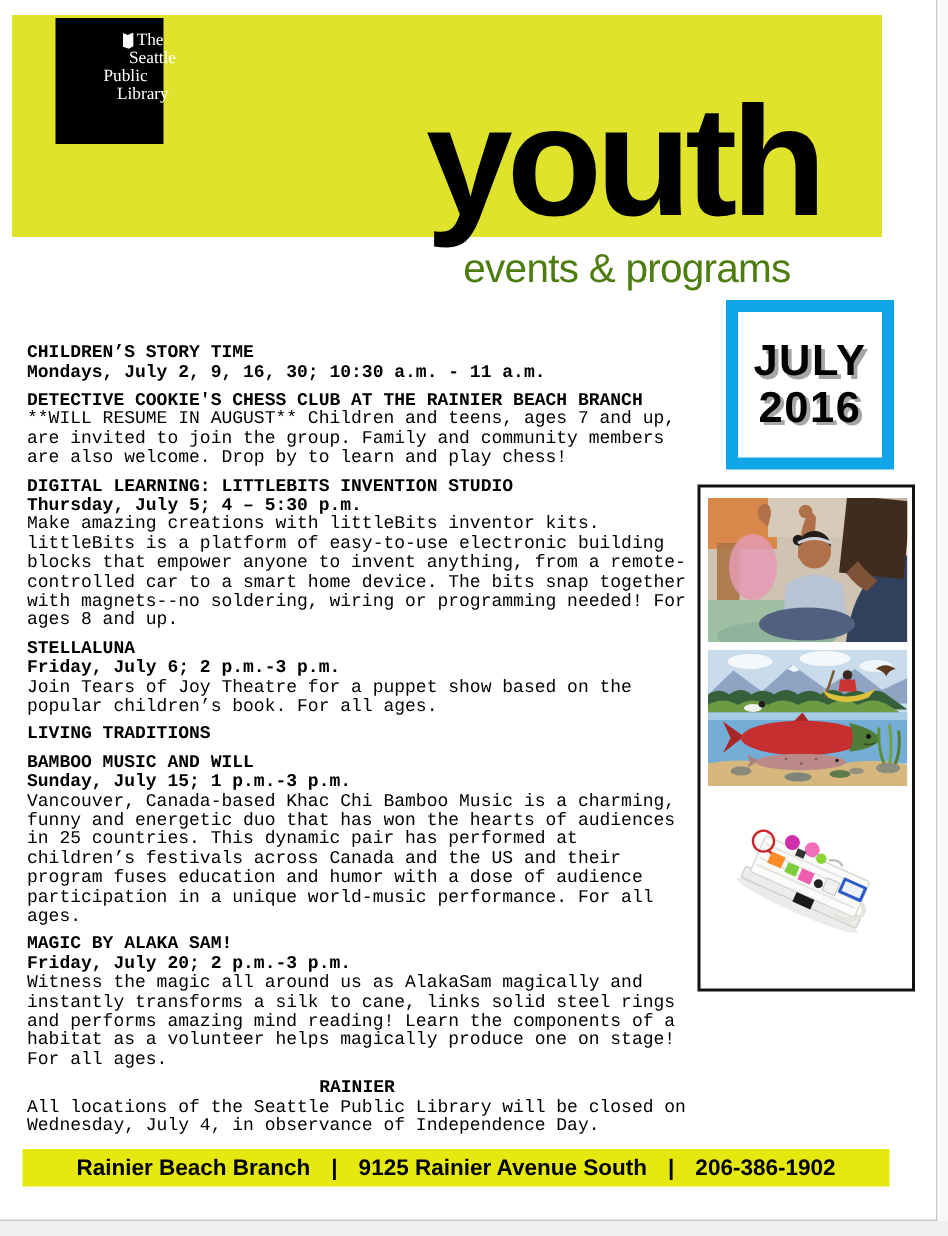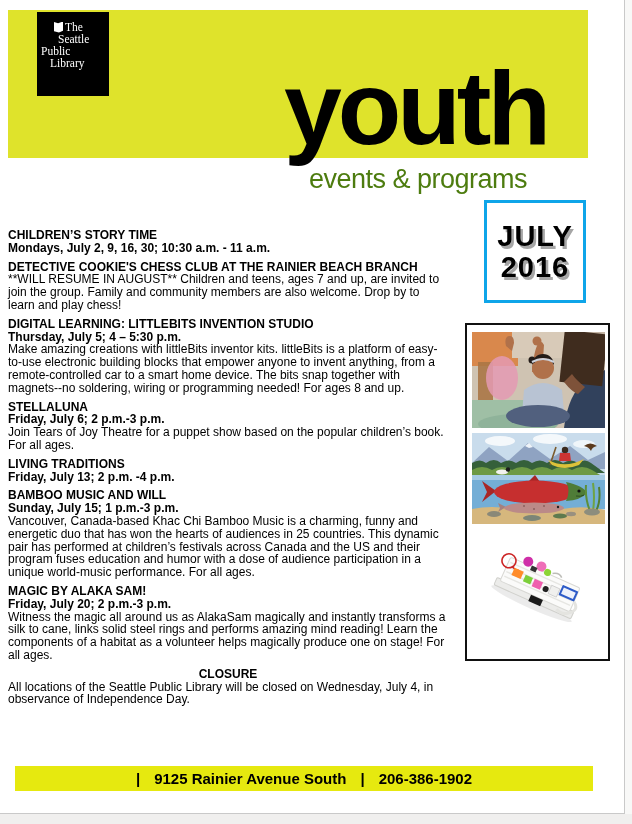--- a/index.html
+++ b/index.html
@@ -1,39 +1,39 @@
 <!DOCTYPE html>
 <html><head>
 <meta charset="utf-8">
 <style>
   html,body{margin:0;padding:0;background:#f0efee;}
   .canvas{position:relative;width:632px;height:824px;background:#ffffff;overflow:hidden;
           font-family:"Liberation Sans", sans-serif;color:#000;}
   
   .banner{position:absolute;left:8px;top:10px;width:580px;height:148px;background:#dfe32b;}
   .logo{position:absolute;left:37px;top:12px;width:72px;height:84px;background:#000;color:#fff;
-        font-family:"Liberation Serif", serif;font-size:11.5px;line-height:12px;padding-top:9px;box-sizing:border-box;}
+        font-family:"Liberation Serif", serif;font-size:11.5px;line-height:12px;padding-top:9px;box-sizing:border-box;padding-left:28px;}
   .logo-line{white-space:nowrap;}
   .l1{padding-left:17px;display:flex;align-items:center;gap:2px;}
   .l2{padding-left:21px;}
   .l3{padding-left:4px;}
   .l4{padding-left:13px;}
   .book-icon{display:inline-block;width:9px;height:11px;background:#fff;
              clip-path:polygon(0 4%,45% 16%,100% 0,100% 84%,55% 100%,0 88%);}
   .big-title{position:absolute;left:0;top:56px;width:547px;text-align:right;
              font-size:104px;font-weight:800;letter-spacing:-4px;line-height:1;}
   .subtitle{position:absolute;left:0;top:165px;width:527px;text-align:right;
             font-size:27px;font-weight:400;letter-spacing:-.5px;line-height:1.1;color:#4d7c0f;}
   
   .date-badge{position:absolute;left:484px;top:200px;width:96px;height:97px;background:#fff;
-              border:3px solid #0ea5e9;display:flex;flex-direction:column;align-items:center;justify-content:center;gap:2px;}
+              border:8px solid #0ea5e9;display:flex;flex-direction:column;align-items:center;justify-content:center;gap:2px;}
   .date-badge div{font-size:29px;font-weight:700;letter-spacing:1px;line-height:1;
                   text-shadow:2.5px 2.5px 0 #a6a6a6;}
   
-  .events{position:absolute;left:8px;top:229px;width:440px;font-size:12px;line-height:12.8px;}
+  .events{position:absolute;left:18px;top:229px;width:440px;font-size:12px;line-height:12.8px;font-family:Liberation Mono, monospace;}
   .event{margin-bottom:6px;}
   .ev-title{font-weight:700;}
   .ev-when{font-weight:700;}
   .ev-when:empty{display:none;}
   .closure-title{font-weight:700;text-align:center;}
   
   .photo-panel{position:absolute;left:465px;top:323px;width:145px;height:338px;background:#fff;
                border:2px solid #111;box-sizing:border-box;}
   .ph{position:absolute;overflow:hidden;}
   .ph svg{display:block;width:100%;height:100%;}
@@ -95,37 +95,36 @@
     </div>
 
     <div class="event">
       <div class="ev-title">STELLALUNA</div>
       <div class="ev-when">Friday, July 6; 2 p.m.-3 p.m.</div>
       <div class="ev-desc">Join Tears of Joy Theatre for a puppet show based on the popular children’s book. For all ages.</div>
     </div>
 
     <div class="event">
       <div class="ev-title">LIVING TRADITIONS</div>
-      <div class="ev-when">Friday, July 13; 2 p.m. -4 p.m.</div>
     </div>
 
     <div class="event">
       <div class="ev-title">BAMBOO MUSIC AND WILL</div>
       <div class="ev-when">Sunday, July 15; 1 p.m.-3 p.m.</div>
       <div class="ev-desc">Vancouver, Canada-based Khac Chi Bamboo Music is a charming, funny and energetic duo that has won the hearts of audiences in 25 countries. This dynamic pair has performed at children’s festivals across Canada and the US and their program fuses education and humor with a dose of audience participation in a unique world-music performance. For all ages.</div>
     </div>
 
     <div class="event">
       <div class="ev-title">MAGIC BY ALAKA SAM!</div>
       <div class="ev-when">Friday, July 20; 2 p.m.-3 p.m.</div>
       <div class="ev-desc">Witness the magic all around us as AlakaSam magically and instantly transforms a silk to cane, links solid steel rings and performs amazing mind reading! Learn the components of a habitat as a volunteer helps magically produce one on stage! For all ages.</div>
     </div>
 
     <div class="event">
-      <div class="closure-title">CLOSURE</div>
+      <div class="closure-title">RAINIER</div>
       <div class="ev-desc">All locations of the Seattle Public Library will be closed on Wednesday, July 4, in observance of Independence Day.</div>
     </div>
 
   </div>
 
   <div class="photo-panel">
 
     <div class="ph ph-1" aria-label="Young girl raising her hand during story time">
       <svg viewBox="0 0 133 96" preserveAspectRatio="none" aria-hidden="true">
         <rect width="133" height="96" fill="#cfc3b2"></rect>
@@ -231,20 +230,21 @@
           <rect x="74" y="34" width="13" height="7" fill="#eef2fb"></rect>
           <path d="M89,43 q9,6 -1,13 q-6,4 -12,1" stroke="#e4e4e0" stroke-width="3" fill="none"></path>
           <rect x="47" y="54" width="13" height="7" fill="#1a1a1a"></rect>
         </g>
       </svg>
     </div>
 
   </div>
 
   <div class="footer-bar">
+    <span>Rainier Beach Branch</span>
     <span>|</span>
     <span>9125 Rainier Avenue South</span>
     <span>|</span>
     <span>206-386-1902</span>
   </div>
 
   <div class="edge-right-line"></div>
   <div class="edge-right-gutter"></div>
   <div class="edge-bottom-line"></div>
   <div class="edge-bottom-gutter"></div>

